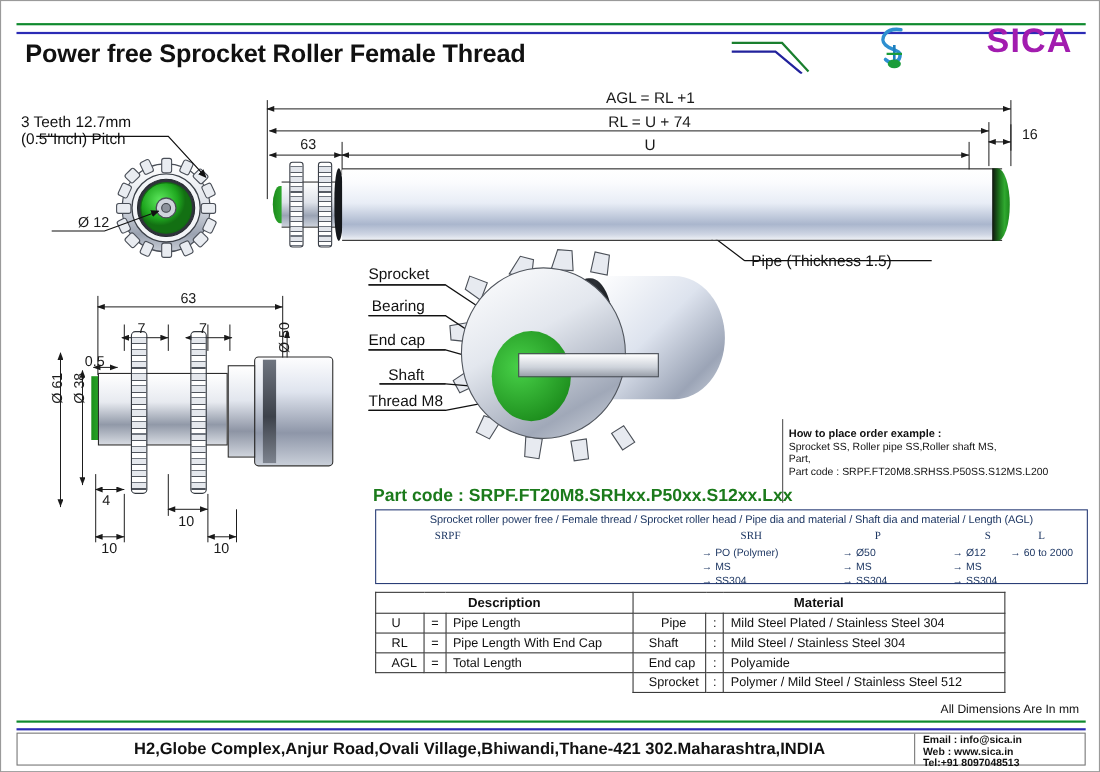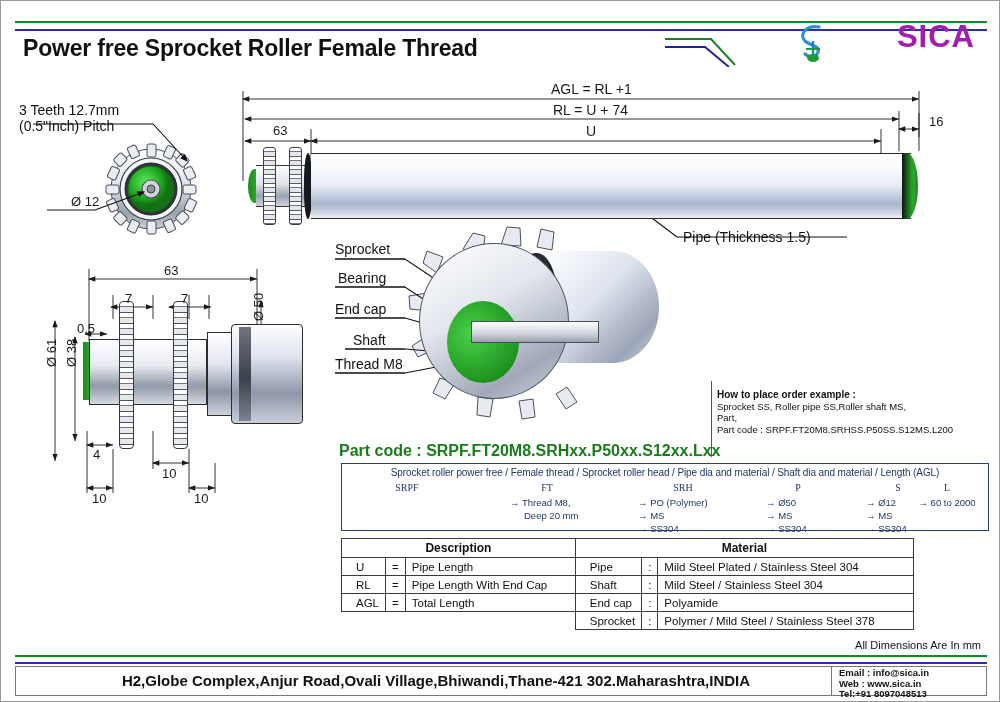--- a/index.html
+++ b/index.html
@@ -404,25 +404,20 @@
 
   <div class="partcode">
     <span>Part code : </span><span>SRPF.FT20M8.SRHxx.P50xx.S12xx.Lxx</span>
   </div>
 
   <div class="codetable">
     <div class="ct-head">Sprocket roller power free / Female thread / Sprocket roller head / Pipe dia and material / Shaft dia and material / Length (AGL)</div>
     <div class="ct-col" style="left:10px;  width:110px;">
       <div class="key">SRPF</div>
     </div>
-    <div class="ct-col" style="left:140px; width:130px; text-align:left; padding-left:28px;">
-      <div class="key" style="text-align:center; padding-right:28px;">FT</div>
-      <div class="opt">→ Thread M8,</div>
-      <div class="opt" style="padding-left:14px;">Deep 20 mm</div>
-    </div>
     <div class="ct-col" style="left:276px; width:130px; text-align:left; padding-left:20px;">
       <div class="key" style="text-align:center; padding-right:20px;">SRH</div>
       <div class="opt">→ PO (Polymer)</div>
       <div class="opt">→ MS</div>
       <div class="opt">→ SS304</div>
     </div>
     <div class="ct-col" style="left:396px; width:120px; text-align:left; padding-left:28px;">
       <div class="key" style="text-align:center; padding-right:28px;">P</div>
       <div class="opt">→ Ø50</div>
       <div class="opt">→ MS</div>
@@ -443,21 +438,21 @@
   <table class="dtable">
     <tbody>
         <tr>
       <th colspan="3">Description</th>
       <th colspan="3">Material</th>
     </tr>
     <tr>
       <td class="k">U</td>
       <td class="eq">=</td>
       <td>Pipe Length</td>
-      <td class="k" style="width:64px;">Pipe</td>
+      <td class="k" style="width:64px;text-align:center;">Pipe</td>
       <td class="eq">:</td>
       <td>Mild Steel Plated / Stainless Steel 304</td>
     </tr>
     <tr>
       <td class="k">RL</td>
       <td class="eq">=</td>
       <td>Pipe Length With End Cap</td>
       <td class="k">Shaft</td>
       <td class="eq">:</td>
       <td>Mild Steel / Stainless Steel 304</td>
@@ -469,21 +464,21 @@
       <td class="k">End cap</td>
       <td class="eq">:</td>
       <td>Polyamide</td>
     </tr>
     <tr>
       <td class="noborder"></td>
       <td class="noborder"></td>
       <td class="noborder"></td>
       <td class="k">Sprocket</td>
       <td class="eq">:</td>
-      <td>Polymer / Mild Steel / Stainless Steel 378</td>
+      <td>Polymer / Mild Steel / Stainless Steel 512</td>
     </tr>
   </tbody>
     </table>
 
   <div class="alldim">All Dimensions Are In mm</div>
   <div class="ftr-green"></div>
   <div class="ftr-blue"></div>
   <div class="ftr-box"></div>
   <div class="ftr-addr">H2,Globe Complex,Anjur Road,Ovali Village,Bhiwandi,Thane-421 302.Maharashtra,INDIA</div>
   <div class="ftr-sep"></div>

